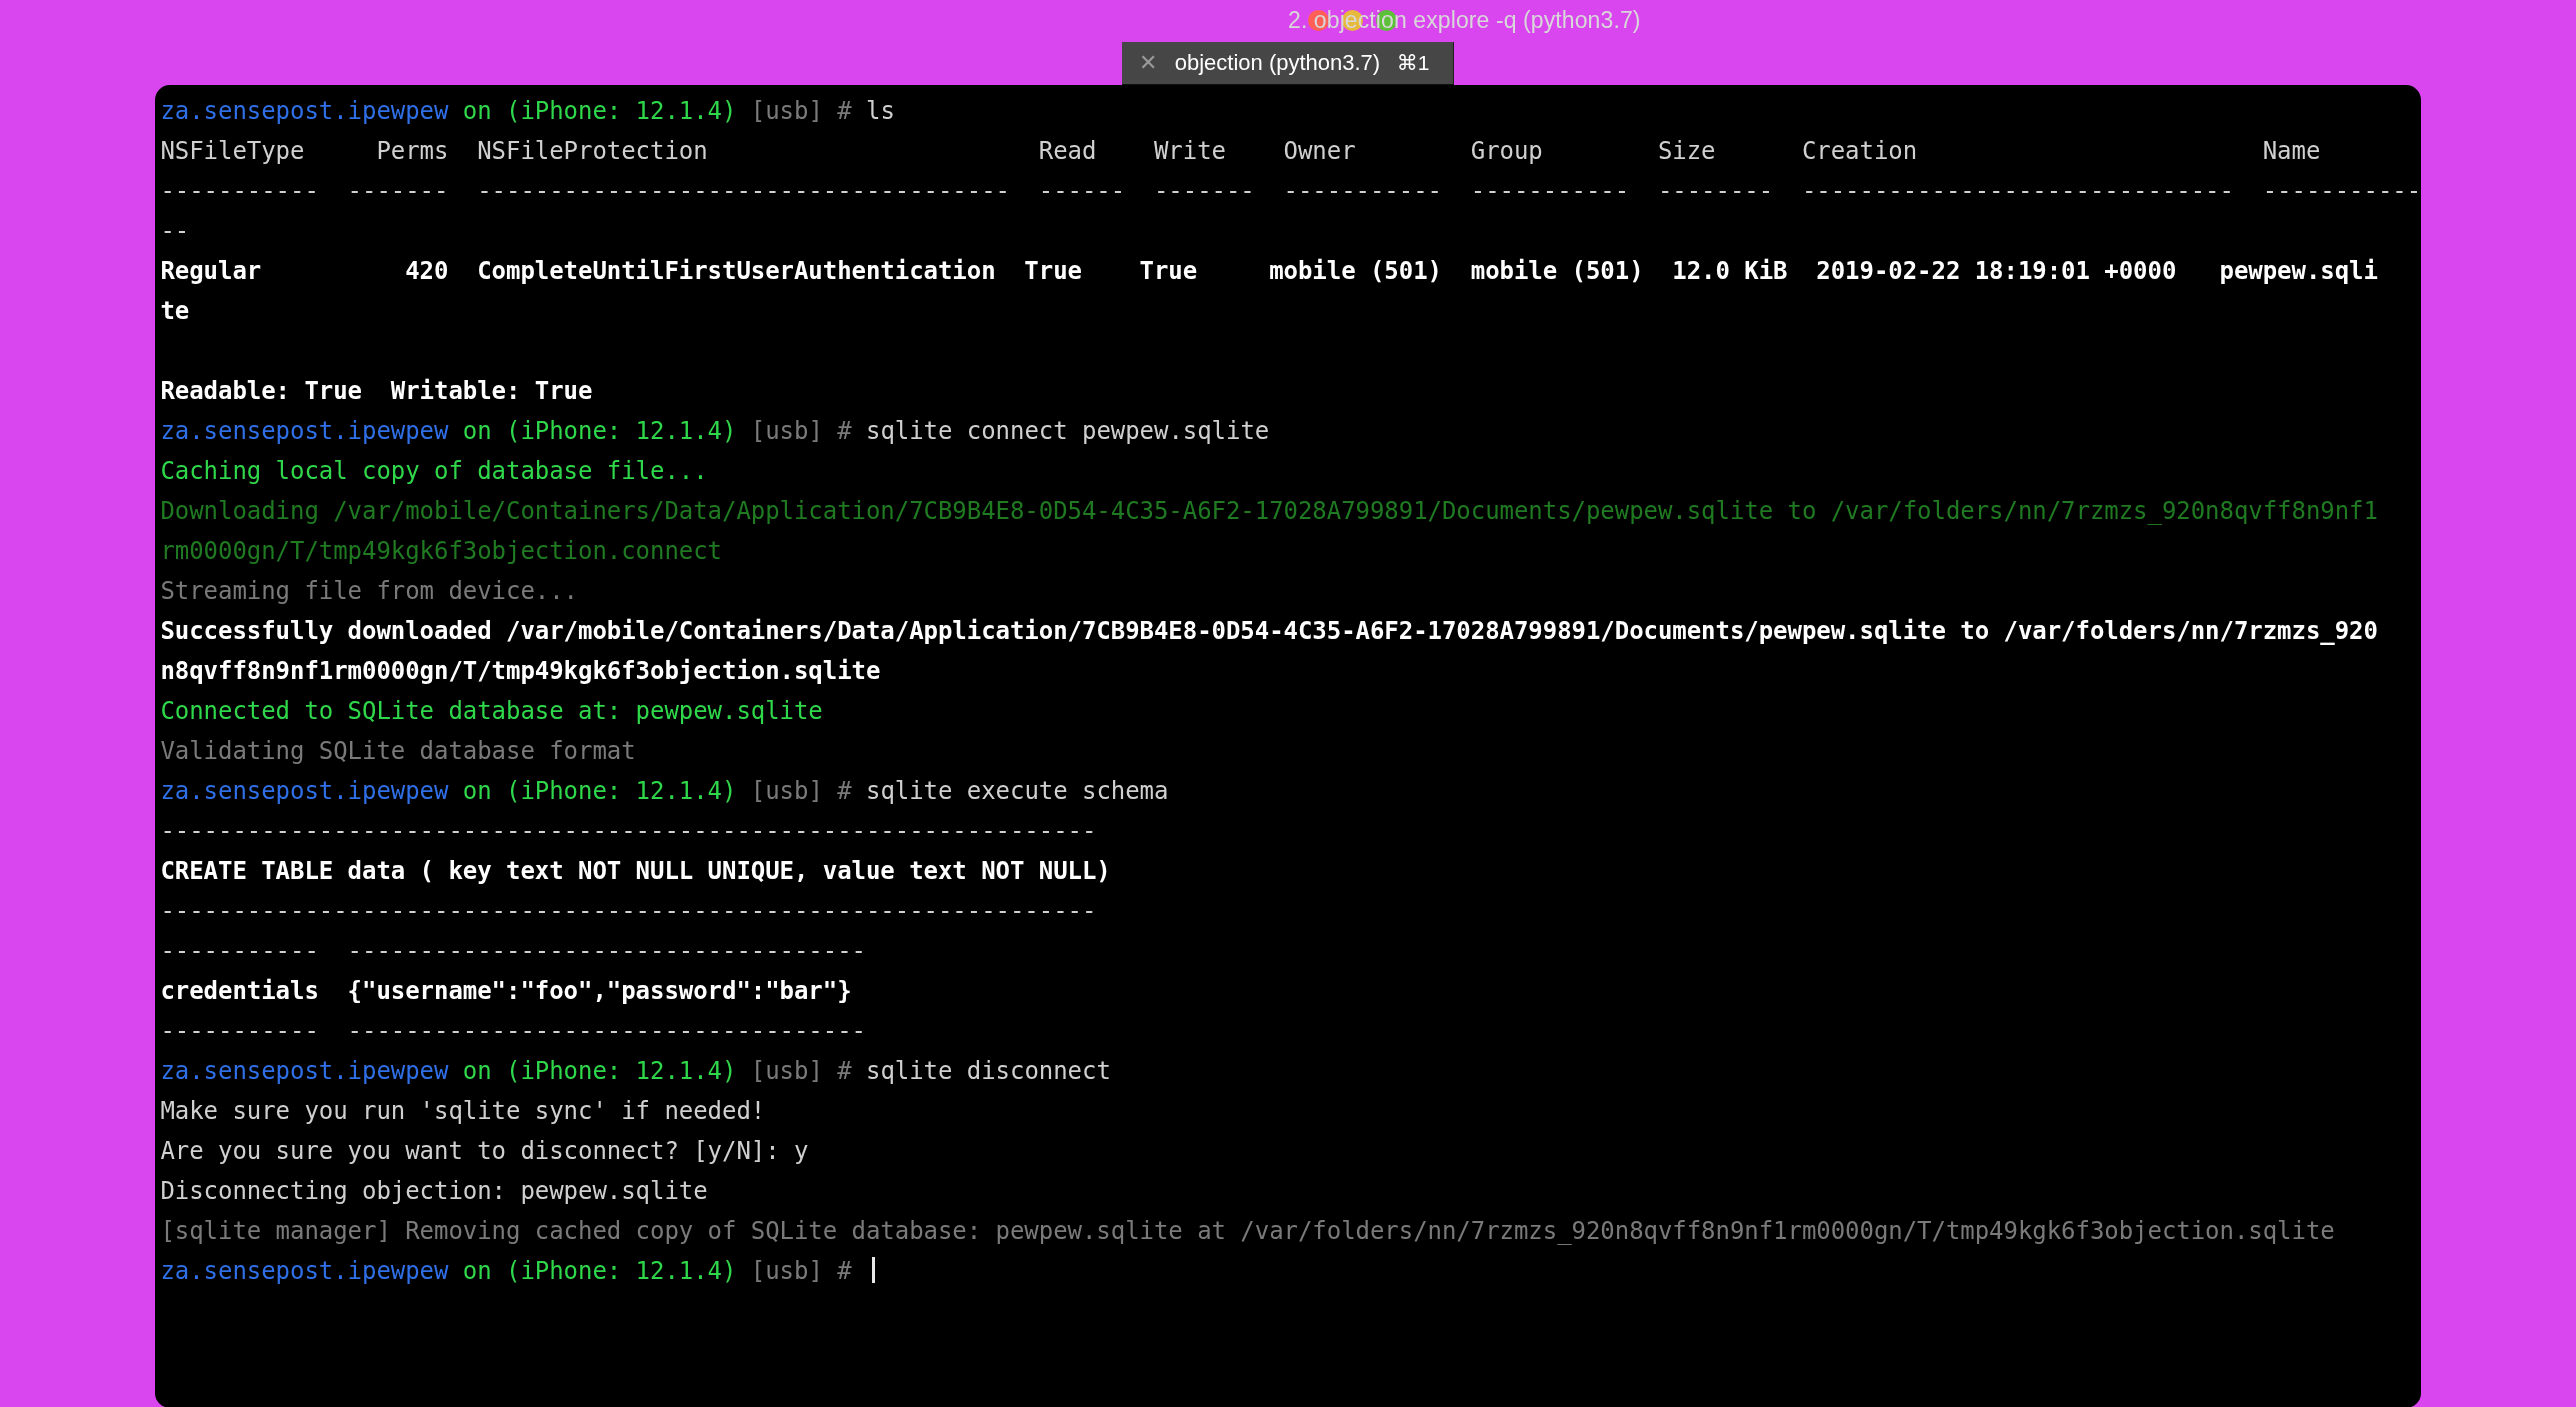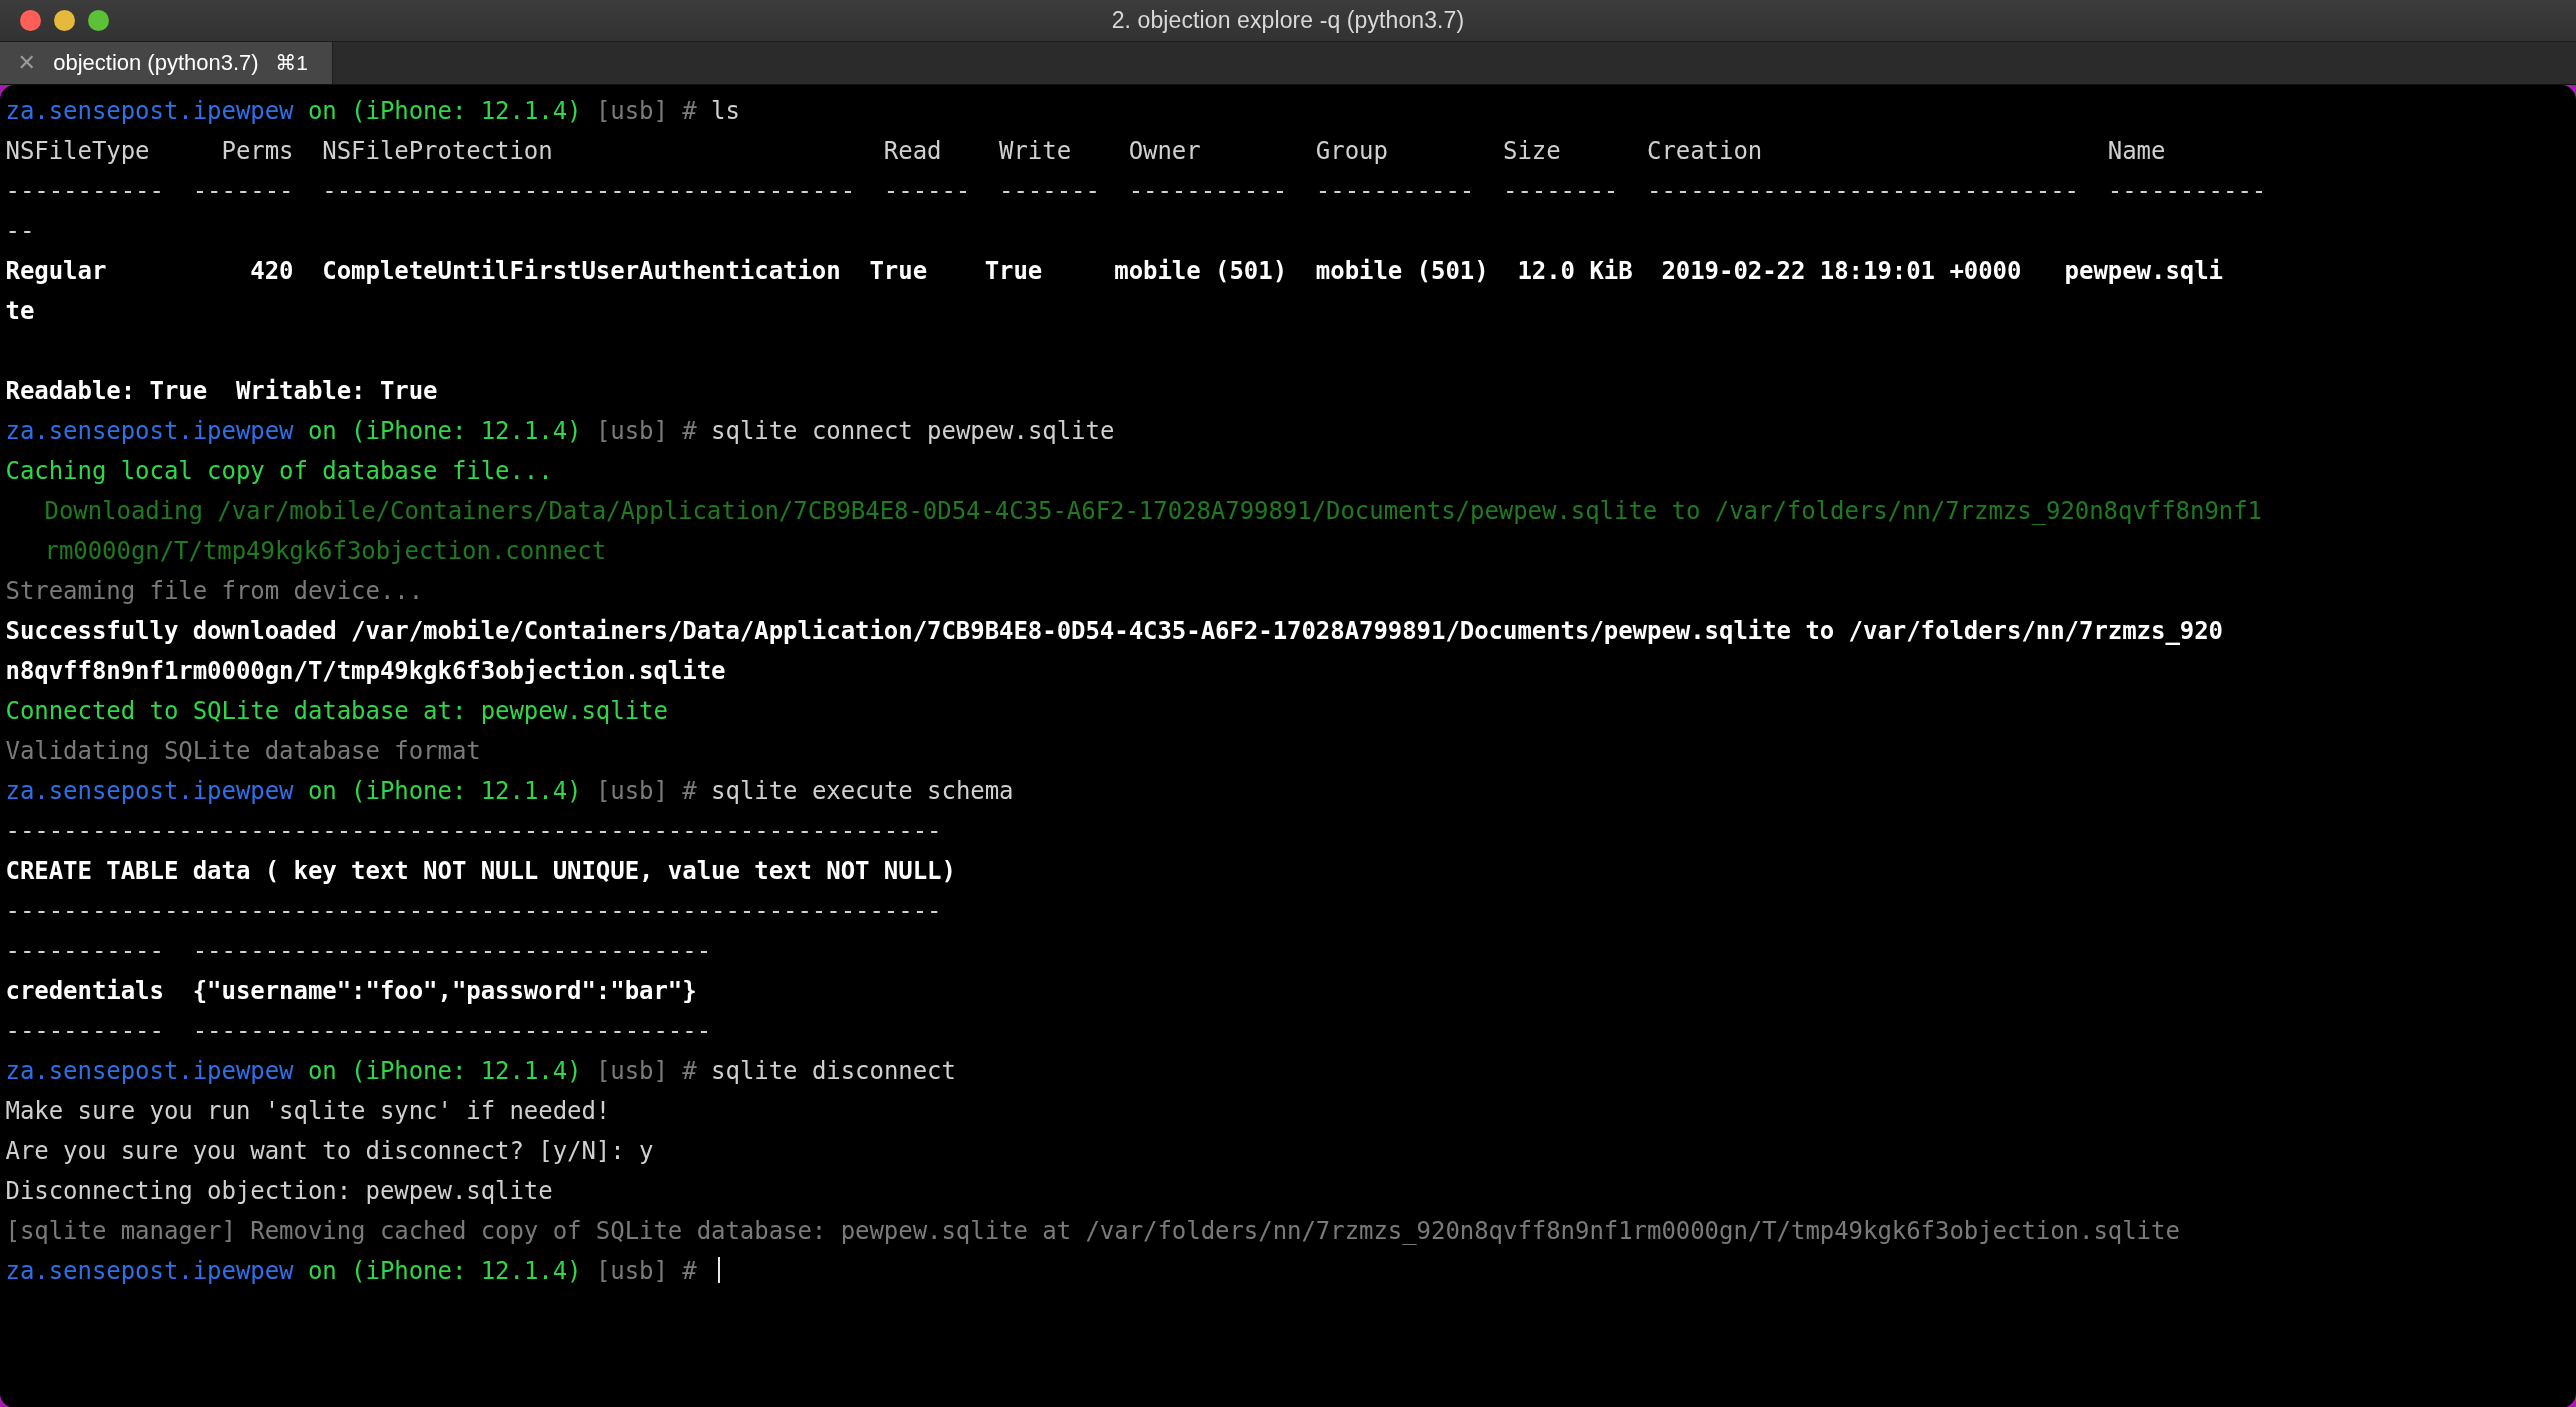--- a/index.html
+++ b/index.html
@@ -13,23 +13,24 @@
     height: 1408px;
     overflow: hidden;
     font-family: "DejaVu Sans Mono", monospace;
   }
 
   
   #window {
     width: 2576px;
     height: 1408px;
     position: relative;
-    background: #a21caf;
+    background: #d946ef;
     display: flex;
     flex-direction: column;
+    align-items: center;
   }
 
   #titlebar {
     height: 41px;
     background: linear-gradient(to bottom, #3c3c3c 0%, #323232 100%);
     border-bottom: 0.9px solid #1c1c1c;
     position: relative;
     flex: 0 0 auto;
   }
 
@@ -115,21 +116,21 @@
     height: 40px;
   }
   .line.blank { color: transparent; }
 
   .c-app      { color: #2f6fe8; }
   .c-green    { color: #2fd84a; }
   .c-dim      { color: #7a7a7a; }
   .c-white    { color: #d0d0d0; }
   .c-bold     { color: #ffffff; font-weight: bold; }
   .c-brgreen  { color: #2fd84a; }
-  .c-dkgreen  { color: #1f7a22; margin-left: 39px; }
+  .c-dkgreen  { color: #1f7a22; }
 
   .cursor {
     display: inline-block;
     width: 2.8px;
     height: 26px;
     background: #e8e8e8;
     vertical-align: -4.6px;
     margin-left: 6.4px;
   }
 </style>

